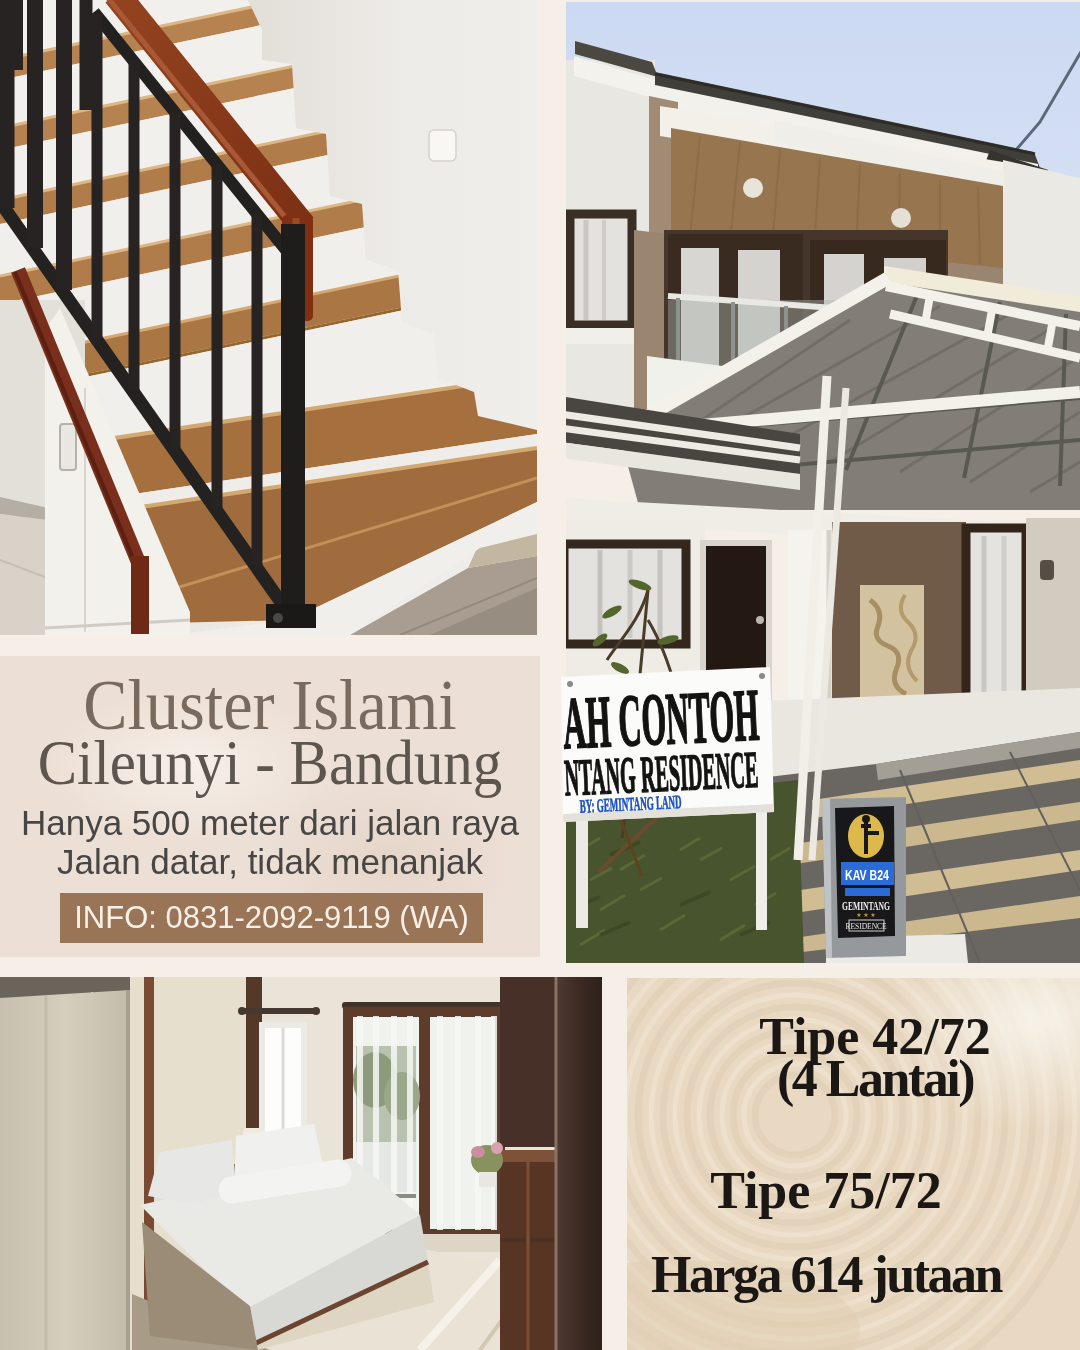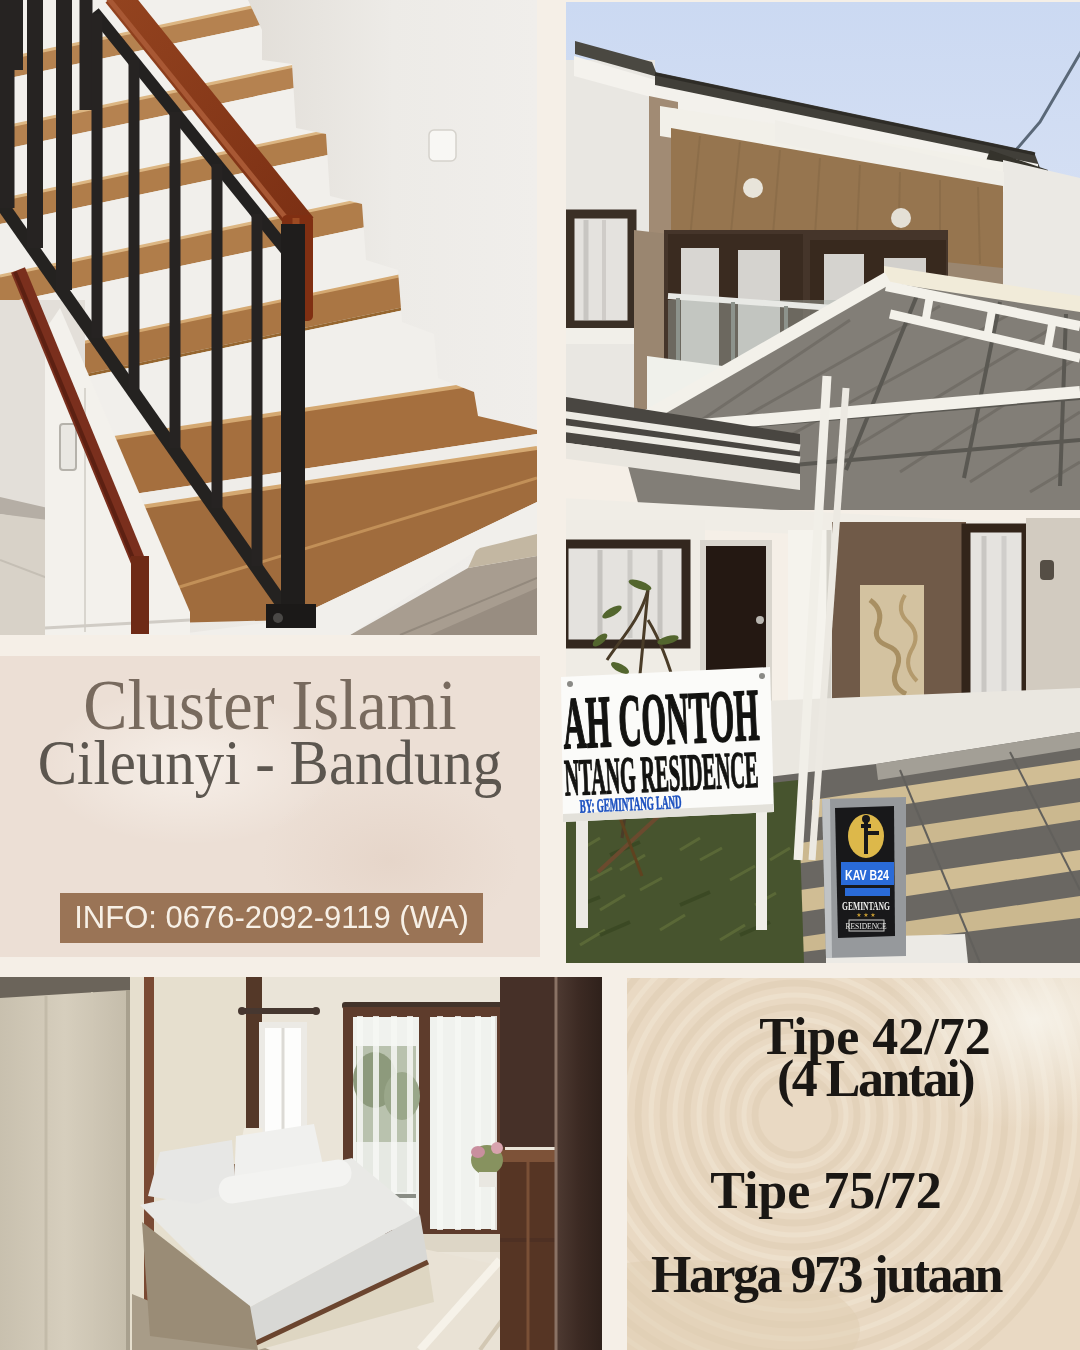--- a/index.html
+++ b/index.html
@@ -357,23 +357,25 @@
 
 <div class="abs" style="left:0;top:656px;width:540px;height:301px;background:#ecdfd5;">
   <div class="abs" style="left:40px;top:30px;width:300px;height:160px;background:radial-gradient(ellipse at center, rgba(255,252,248,0.55), rgba(255,252,248,0) 70%);"></div>
   <div class="abs" style="left:260px;top:120px;width:260px;height:170px;background:radial-gradient(ellipse at center, rgba(224,204,190,0.5), rgba(224,204,190,0) 70%);"></div>
 </div>
 
 <div class="abs" style="left:0;top:664px;width:540px;text-align:center;font-family:'Liberation Serif',serif;font-size:72px;color:#786a5e;transform:scaleX(0.92);">Cluster Islami</div>
 
 <div class="abs" style="left:0;top:726px;width:540px;text-align:center;font-family:'Liberation Serif',serif;font-size:64px;color:#5c564f;transform:scaleX(0.92);">Cileunyi - Bandung</div>
 
-
-
-<div class="abs" style="left:60px;top:893px;width:423px;height:50px;background:#9a7456;color:#f7f0e6;font-size:31px;text-align:center;line-height:50px;">INFO: 0676-2092-9119 (WA)</div>
+<div class="abs" style="left:0;top:803px;width:540px;text-align:center;font-size:35px;color:#474645;">Hanya 500 meter dari jalan raya</div>
+
+<div class="abs" style="left:0;top:842px;width:540px;text-align:center;font-size:35px;color:#474645;">Jalan datar, tidak menanjak</div>
+
+<div class="abs" style="left:60px;top:893px;width:423px;height:50px;background:#9a7456;color:#f7f0e6;font-size:31px;text-align:center;line-height:50px;">INFO: 0831-2092-9119 (WA)</div>
 
 <svg class="abs" style="left:0;top:977px" width="602" height="373" viewBox="0 977 602 373">
   <defs>
     <linearGradient id="brdoor" x1="0" y1="0" x2="1" y2="0">
       <stop offset="0" stop-color="#4e3a32"></stop>
       <stop offset="0.5" stop-color="#3c2a23"></stop>
       <stop offset="1" stop-color="#2f211b"></stop>
     </linearGradient>
     <linearGradient id="wrobe" x1="0" y1="0" x2="1" y2="0">
       <stop offset="0" stop-color="#c8c0ae"></stop>
@@ -500,15 +502,15 @@
     <stop offset="0" stop-color="#f7f3ea" stop-opacity="0.95"></stop>
     <stop offset="1" stop-color="#f7f3ea" stop-opacity="0"></stop>
   </radialGradient>
   <ellipse cx="1035" cy="1020" rx="150" ry="110" fill="url(#txhl)"></ellipse>
 
   <ellipse cx="680" cy="1330" rx="180" ry="70" fill="#dfcdb2" opacity="0.5"></ellipse>
 </svg>
 
 <div class="abs" style="left:627px;top:1016px;width:496px;text-align:center;font-family:'Liberation Serif',serif;font-weight:bold;font-size:52px;color:#1a1714;line-height:42px;"><span>Tipe 42/72</span><br><span style="letter-spacing:-2.5px">(4 Lantai)</span><br></div>
 
-<div class="abs" style="left:627px;top:1170px;width:398px;text-align:center;font-family:'Liberation Serif',serif;font-weight:bold;font-size:52px;color:#1a1714;line-height:42px;"><span>Tipe 75/72</span><br><br><span style="letter-spacing:-2.5px">Harga 973 jutaan</span></div>
+<div class="abs" style="left:627px;top:1170px;width:398px;text-align:center;font-family:'Liberation Serif',serif;font-weight:bold;font-size:52px;color:#1a1714;line-height:42px;"><span>Tipe 75/72</span><br><br><span style="letter-spacing:-2.5px">Harga 614 jutaan</span></div>
 
 </div>
 
 </body></html>

